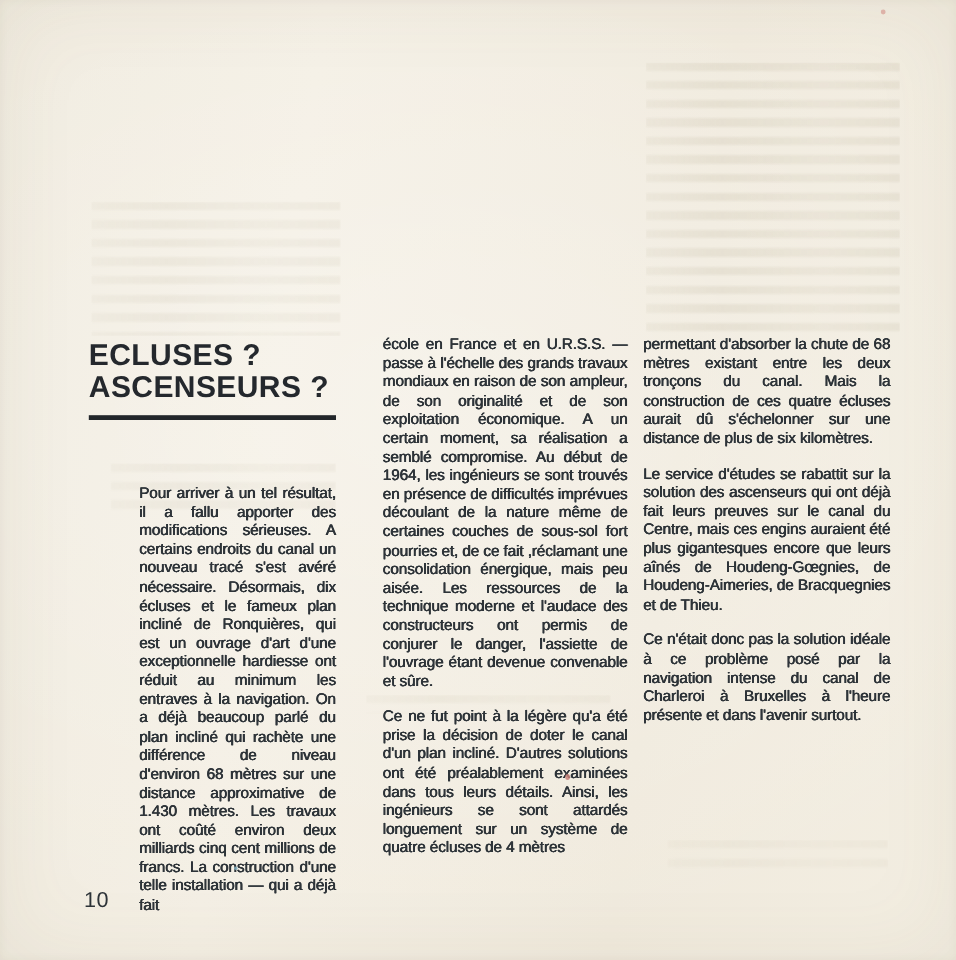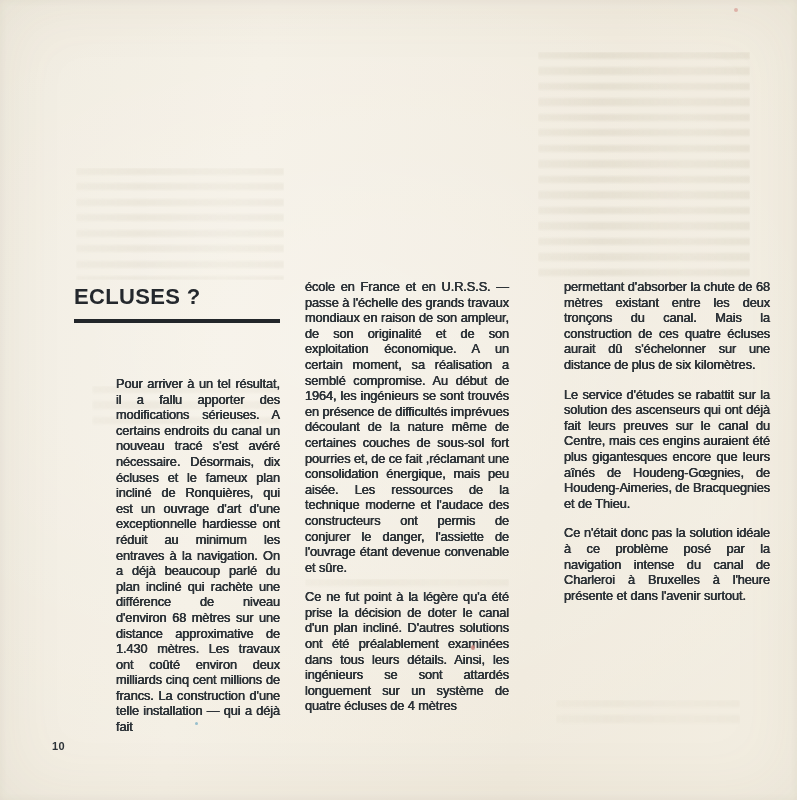--- a/index.html
+++ b/index.html
@@ -51,49 +51,49 @@
     font-size: 12.8px;
     line-height: 15.6px;
     letter-spacing: -0.1px;
     
     text-shadow: 0.25px 0 0 currentColor, -0.25px 0 0 currentColor;
   }
   .col p { margin: 0 0 14px 0; }
   .col p:last-child { margin-bottom: 0; }
 
   .col-left   { left:  74px; top: 283px; }
-  .col-middle { left: 305px; top: 279px; width: 204px; }
-  .col-right  { left: 564px; top: 279px; }
+  .col-middle { left: 319px; top: 279px; width: 204px; }
+  .col-right  { left: 536px; top: 279px; }
 
   .heading {
     margin: 0;
-    font-size: 22px;
+    font-size: 25px;
     line-height: 27px;
     font-weight: 700;
     letter-spacing: 0.35px;
     color: #24282d;
     text-align: left;
     text-shadow: none;
   }
   .heading span { display: block; }
 
   .rule {
     height: 4px;
     background: #22262a;
     margin-top: 9px;
   }
 
   .col-left .body-first { margin-top: 53px; margin-left: 42px; }
 
   .page-number {
     position: absolute;
-    left: 52px;
+    left: 70px;
     top: 740px;
-    font-size: 11px;
-    font-weight: 700;
+    font-size: 18px;
+    font-weight: 400;
     letter-spacing: 0.5px;
     color: #2d3338;
     text-shadow: none;
   }
 
   
   .speck { position: absolute; border-radius: 50%; pointer-events: none; }
   .speck-red-1  { left: 471px; top: 645px; width: 4px; height: 5px; background: #c9837a; opacity: 0.85; }
   .speck-red-2  { left: 734px; top:   8px; width: 4px; height: 4px; background: #d9a59b; opacity: 0.8; }
   .speck-blue-1 { left: 195px; top: 722px; width: 3px; height: 3px; background: #7fb2c6; opacity: 0.8; }
@@ -105,20 +105,21 @@
 
   <div class="bleed bleed-top-right"></div>
   <div class="bleed bleed-above-title"></div>
   <div class="bleed bleed-below-rule"></div>
   <div class="bleed bleed-mid-center"></div>
   <div class="bleed bleed-right-low"></div>
 
   <section class="col col-left">
     <h1 class="heading">
       <span>ECLUSES ?</span>
+      <span>ASCENSEURS ?</span>
     </h1>
     <div class="rule"></div>
     <p class="body-first">Pour arriver à un tel résultat, il a fallu apporter des modifications sérieuses. A certains endroits du canal un nouveau tracé s'est avéré nécessaire. Désormais, dix écluses et le fameux plan incliné de Ronquières, qui est un ouvrage d'art d'une exceptionnelle hardiesse ont réduit au minimum les entraves à la navigation. On a déjà beaucoup parlé du plan incliné qui rachète une différence de niveau d'environ 68 mètres sur une distance approximative de 1.430 mètres. Les travaux ont coûté environ deux milliards cinq cent millions de francs. La construction d'une telle installation — qui a déjà fait</p>
   </section>
 
   <section class="col col-middle">
     <p>école en France et en U.R.S.S. — passe à l'échelle des grands travaux mondiaux en raison de son ampleur, de son originalité et de son exploitation économique. A un certain moment, sa réalisation a semblé compromise. Au début de 1964, les ingénieurs se sont trouvés en présence de difficultés imprévues découlant de la nature même de certaines couches de sous-sol fort pourries et, de ce fait ,réclamant une consolidation énergique, mais peu aisée. Les ressources de la technique moderne et l'audace des constructeurs ont permis de conjurer le danger, l'assiette de l'ouvrage étant devenue convenable et sûre.</p>
     <p>Ce ne fut point à la légère qu'a été prise la décision de doter le canal d'un plan incliné. D'autres solutions ont été préalablement examinées dans tous leurs détails. Ainsi, les ingénieurs se sont attardés longuement sur un système de quatre écluses de 4 mètres</p>
   </section>
 

